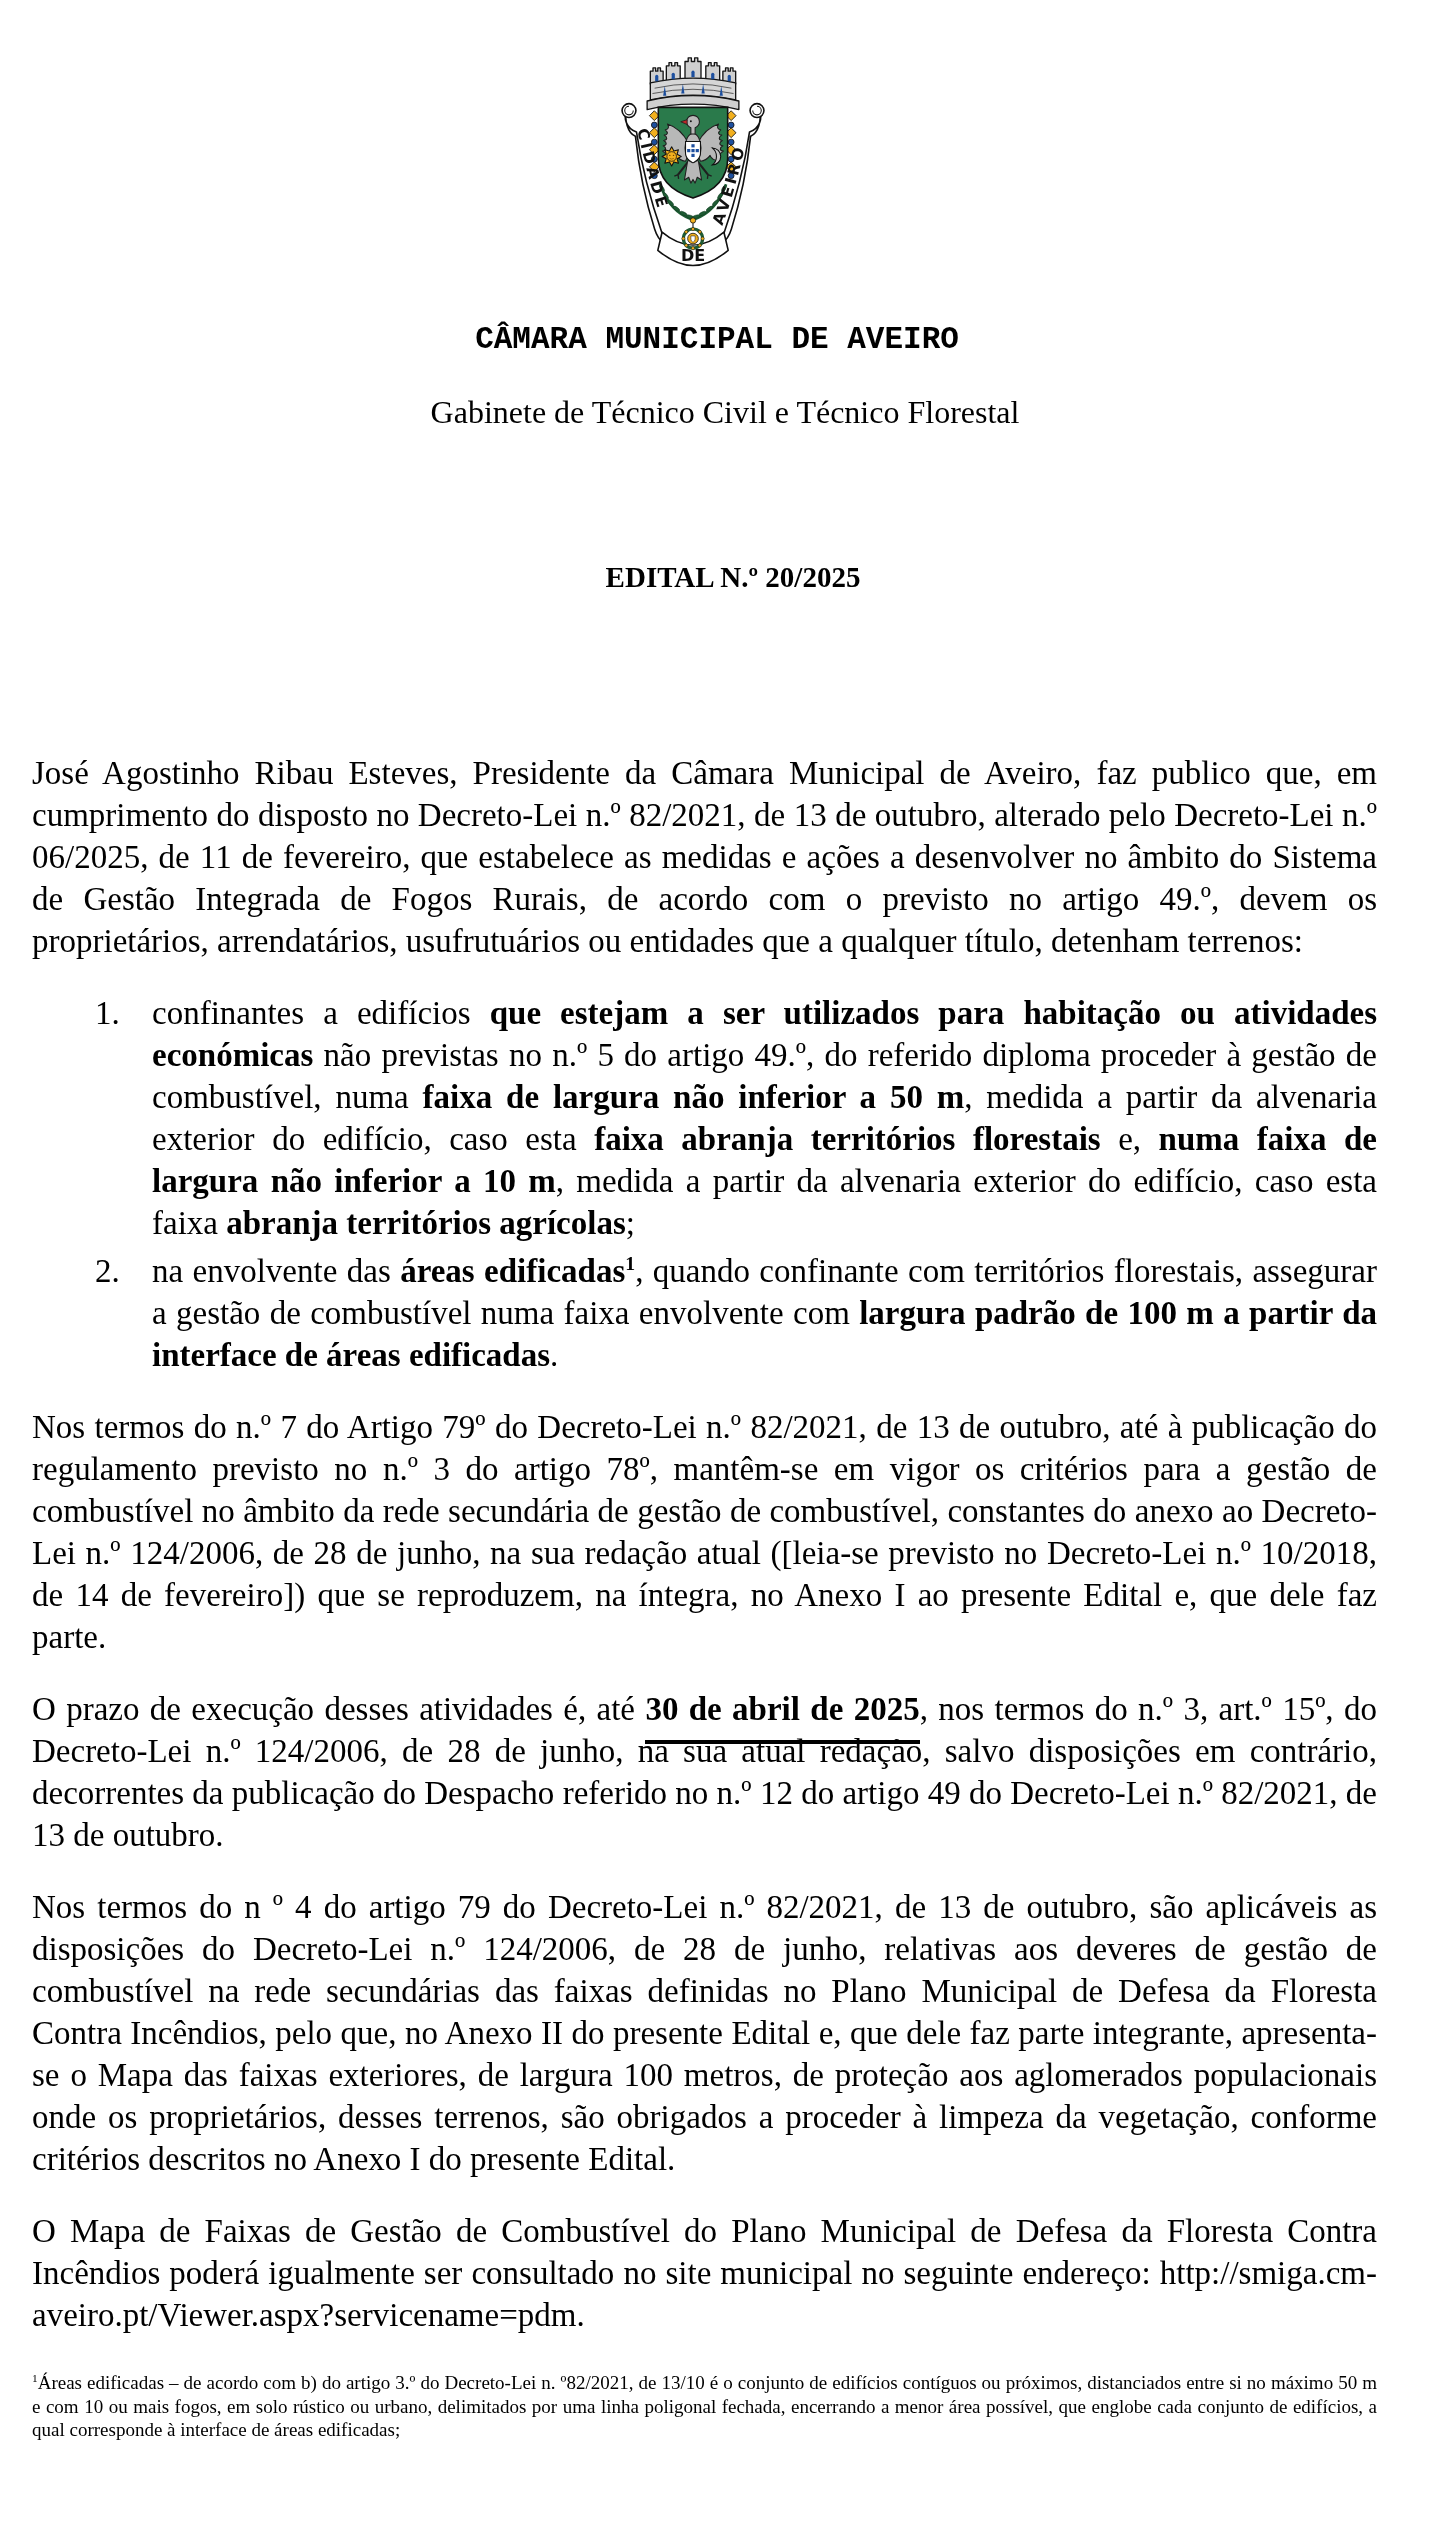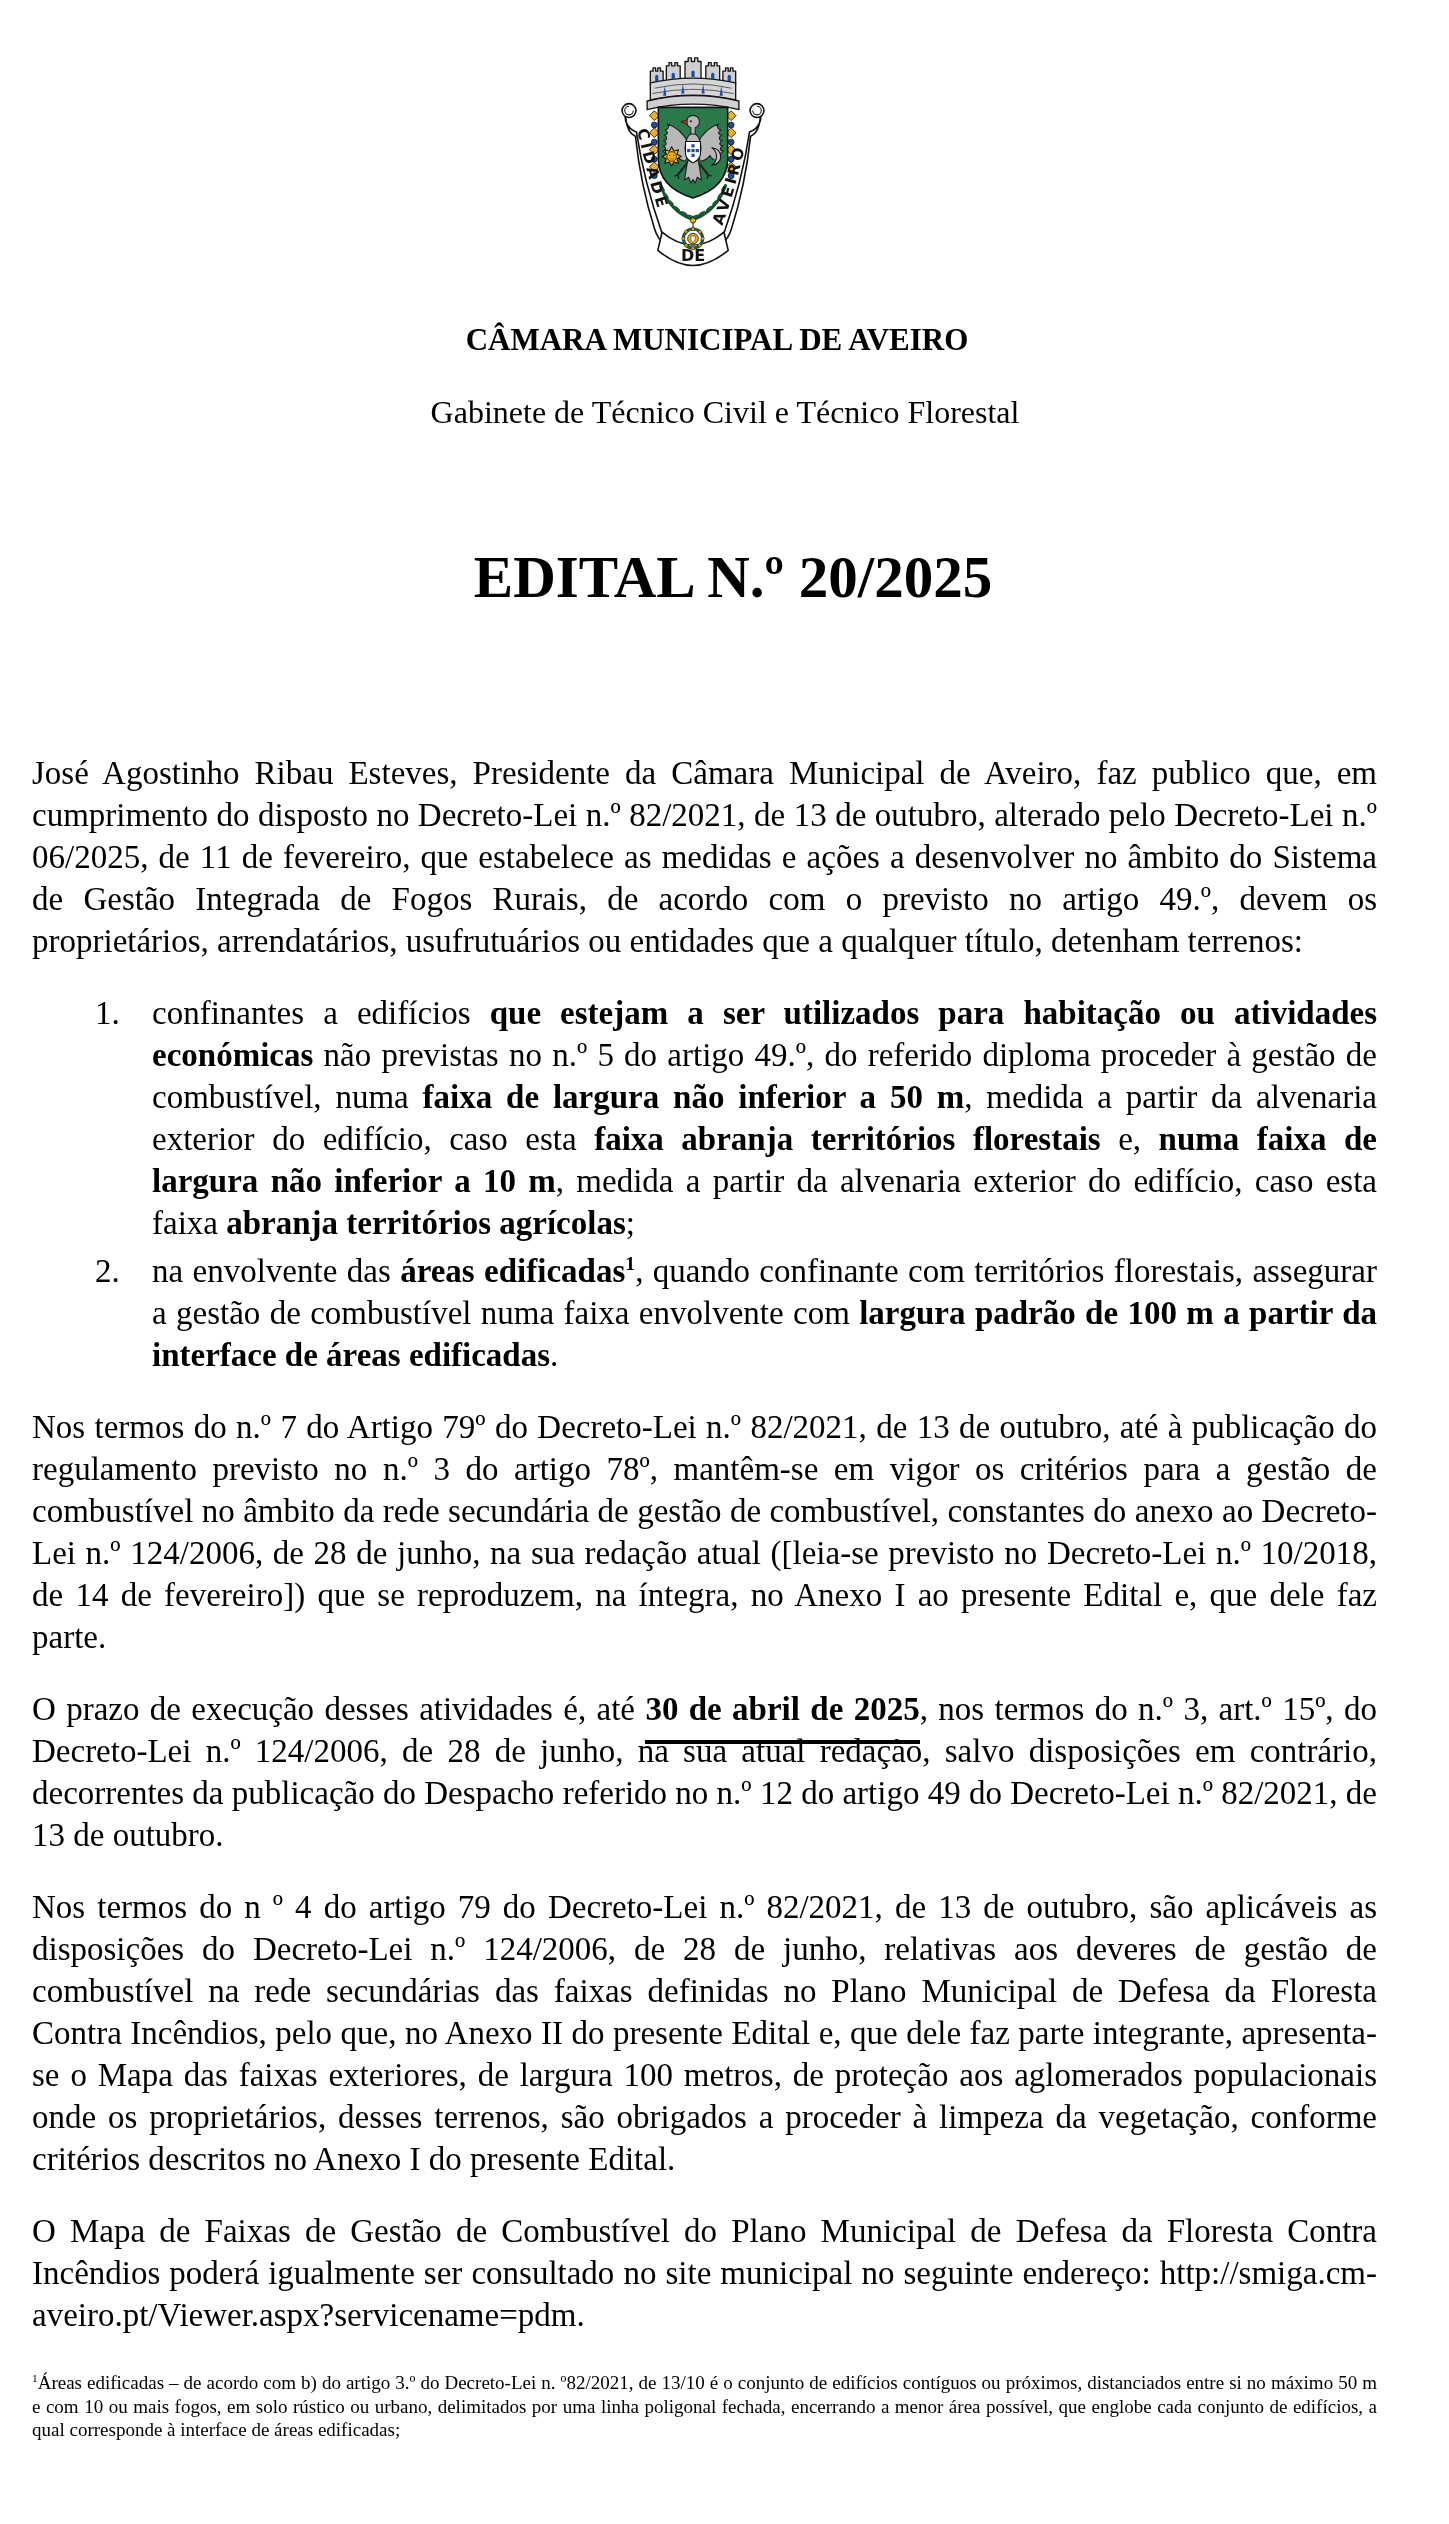--- a/index.html
+++ b/index.html
@@ -19,30 +19,31 @@
     margin:21px auto 0;
     width:160px;
     height:256px;
     transform:translateX(-32px);
   }
   .doc-title {
     margin:44px 16px 0 0;
     font-size:31px;
     line-height:37px;
     font-weight:bold;
+    font-family:Liberation Mono, monospace;
   }
   .doc-subtitle {
     margin:35px 0 0 0;
     font-size:32px;
     line-height:38px;
     font-weight:normal;
   }
   .edital-heading {
     margin:122px 0 0 16px;
-    font-size:59px;
+    font-size:29px;
     line-height:49px;
     font-weight:bold;
   }
   
   .doc-body {
     padding:117px 73px 0 32px;
     font-size:33px;
     line-height:42px;
   }
   .doc-body > * + * { margin-top:30px; }

